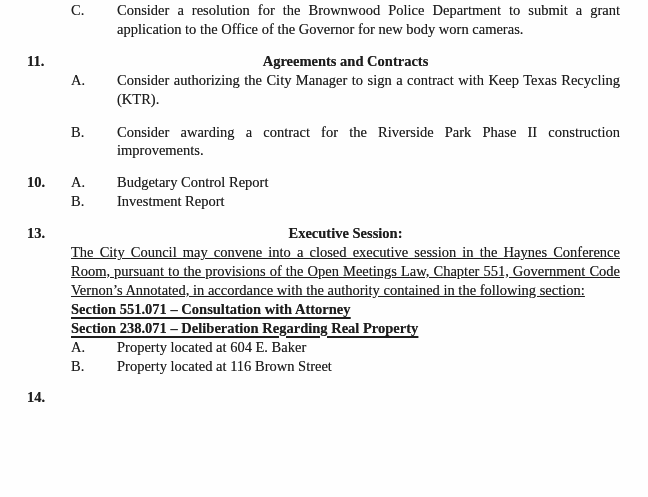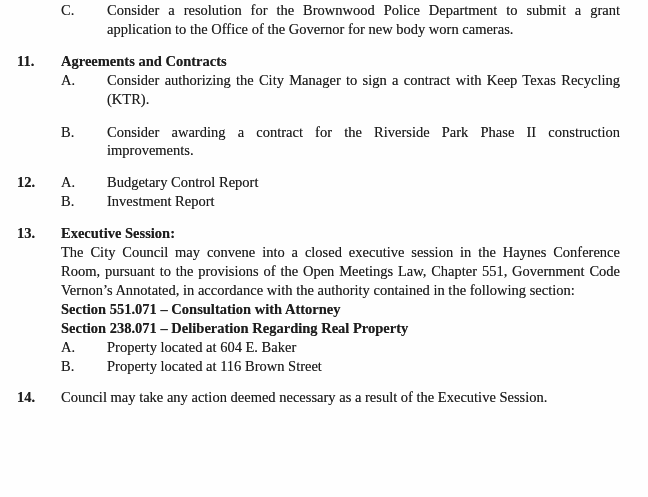--- a/index.html
+++ b/index.html
@@ -27,49 +27,53 @@
     margin-top: 13px;
     align-items: flex-start;
   }
   .item.first {
     margin-top: 0;
   }
   .num {
     flex: 0 0 44px;
     width: 44px;
     font-weight: 700;
+    margin-left: 10px;
   }
   .body {
     flex: 1 1 auto;
     min-width: 0;
   }
   .title {
     font-weight: 700;
+    text-align: center;
   }
   .para {
     text-align: justify;
+    text-decoration: underline;
   }
   .sub {
     display: flex;
     align-items: flex-start;
   }
   .sub.spaced {
     margin-top: 14px;
   }
   .letter {
     flex: 0 0 46px;
     width: 46px;
   }
   .subtext {
     flex: 1 1 auto;
     min-width: 0;
     text-align: justify;
   }
   .section-line {
     font-weight: 700;
+    text-decoration: underline;
     text-decoration-thickness: 1.6px;
     text-underline-offset: 2.5px;
   }
 </style>
 </head>
 <body>
 
 <div class="page">
 
   <div class="item first">
@@ -91,21 +95,21 @@
         <div class="subtext">Consider authorizing the City Manager to sign a contract with Keep Texas Recycling (KTR).</div>
       </div>
       <div class="sub spaced">
         <div class="letter">B.</div>
         <div class="subtext">Consider awarding a contract for the Riverside Park Phase II construction improvements.</div>
       </div>
     </div>
   </div>
 
   <div class="item">
-    <div class="num">12.</div>
+    <div class="num">10.</div>
     <div class="body">
       <div class="sub">
         <div class="letter">A.</div>
         <div class="subtext">Budgetary Control Report</div>
       </div>
       <div class="sub">
         <div class="letter">B.</div>
         <div class="subtext">Investment Report</div>
       </div>
     </div>
@@ -125,18 +129,17 @@
       <div class="sub">
         <div class="letter">B.</div>
         <div class="subtext">Property located at 116 Brown Street</div>
       </div>
     </div>
   </div>
 
   <div class="item">
     <div class="num">14.</div>
     <div class="body">
-      <div class="para">Council may take any action deemed necessary as a result of the Executive Session.</div>
     </div>
   </div>
 
 
 </div>
 
 </body></html>

